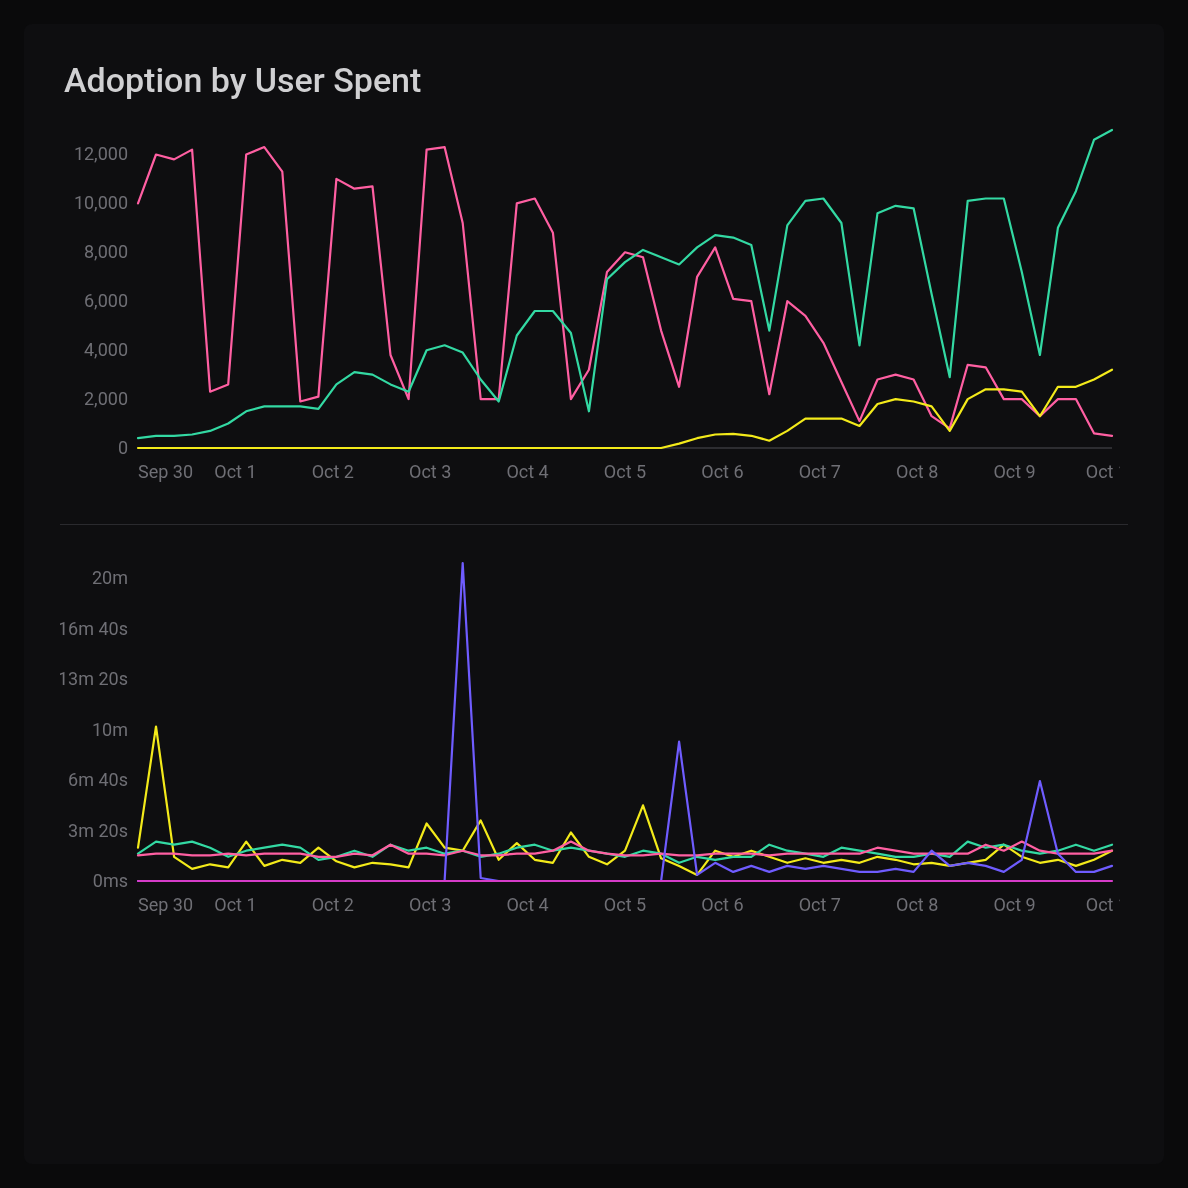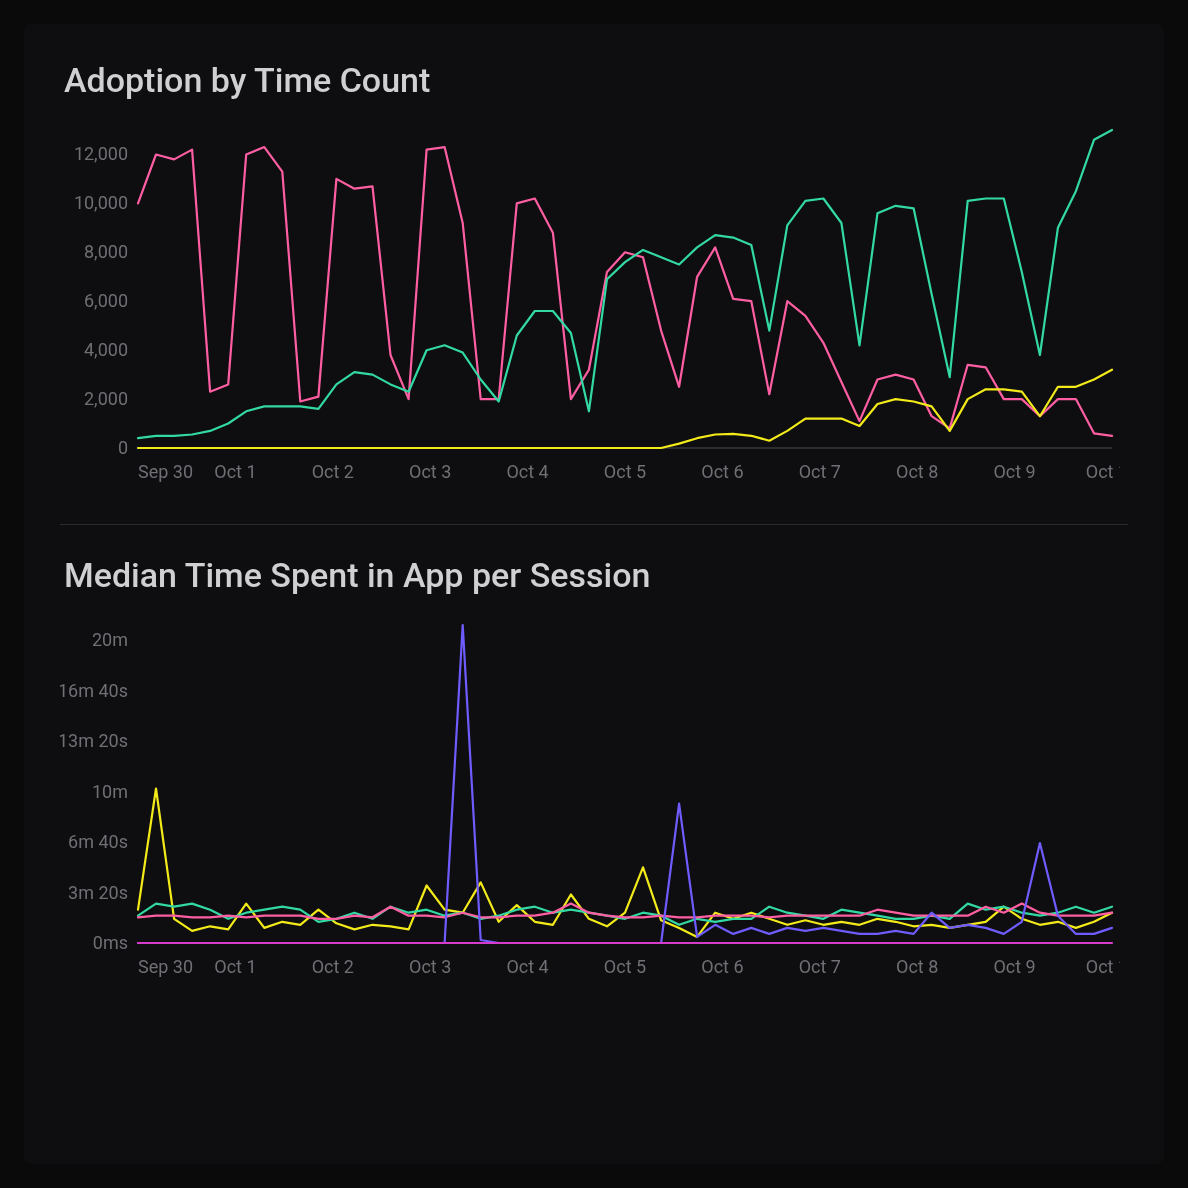--- a/index.html
+++ b/index.html
@@ -11,21 +11,21 @@
   .axis-label{fill:#6f6f75;font-size:18px;}
   .axis-line{stroke:#4d4d52;stroke-width:1;}
   .series{fill:none;stroke-width:2.2;stroke-linejoin:round;stroke-linecap:round;}
 </style>
 </head>
 <body>
 
 <div class="page">
   <div class="card">
 
-    <h2 class="title">Adoption by Time Count</h2>
+    <h2 class="title">Adoption by User Spent</h2>
     <div class="chart-box">
       <svg id="svg1" viewBox="0 0 1060 370" width="1060" height="370">
           <text x="68" y="332" text-anchor="end" class="axis-label">0</text>
           <text x="68" y="283.0769230769231" text-anchor="end" class="axis-label">2,000</text>
           <text x="68" y="234.15384615384613" text-anchor="end" class="axis-label">4,000</text>
           <text x="68" y="185.23076923076923" text-anchor="end" class="axis-label">6,000</text>
           <text x="68" y="136.3076923076923" text-anchor="end" class="axis-label">8,000</text>
           <text x="68" y="87.38461538461536" text-anchor="end" class="axis-label">10,000</text>
           <text x="68" y="38.46153846153845" text-anchor="end" class="axis-label">12,000</text>
           <line x1="78" x2="1052" y1="326" y2="326" class="axis-line"></line>
@@ -41,21 +41,20 @@
           <text x="954.6" y="356" text-anchor="middle" class="axis-label">Oct 9</text>
           <text x="1052" y="356" text-anchor="middle" class="axis-label">Oct 10</text>
           <path d="M78.0 81.4 L96.0 32.5 L114.1 37.4 L132.1 27.6 L150.1 269.7 L168.2 262.4 L186.2 32.5 L204.3 25.1 L222.3 49.6 L240.3 279.5 L258.4 274.6 L276.4 56.9 L294.4 66.7 L312.5 64.3 L330.5 233.0 L348.6 277.1 L366.6 27.6 L384.6 25.1 L402.7 101.0 L420.7 277.1 L438.7 277.1 L456.8 81.4 L474.8 76.5 L492.9 110.7 L510.9 277.1 L528.9 247.7 L547.0 149.9 L565.0 130.3 L583.0 135.2 L601.1 208.6 L619.1 264.8 L637.1 154.8 L655.2 125.4 L673.2 176.8 L691.3 179.2 L709.3 272.2 L727.3 179.2 L745.4 193.9 L763.4 220.8 L781.4 260.0 L799.5 299.1 L817.5 257.5 L835.6 252.6 L853.6 257.5 L871.6 294.2 L889.7 306.4 L907.7 242.8 L925.7 245.3 L943.8 277.1 L961.8 277.1 L979.9 294.2 L997.9 277.1 L1015.9 277.1 L1034.0 311.3 L1052.0 313.8 " class="series" stroke="#ff5fa2"></path>
           <path d="M78.0 316.2 L96.0 313.8 L114.1 313.8 L132.1 312.5 L150.1 308.9 L168.2 301.5 L186.2 289.3 L204.3 284.4 L222.3 284.4 L240.3 284.4 L258.4 286.9 L276.4 262.4 L294.4 250.2 L312.5 252.6 L330.5 262.4 L348.6 269.7 L366.6 228.2 L384.6 223.3 L402.7 230.6 L420.7 257.5 L438.7 279.5 L456.8 213.5 L474.8 189.0 L492.9 189.0 L510.9 211.0 L528.9 289.3 L547.0 157.2 L565.0 140.1 L583.0 127.9 L601.1 135.2 L619.1 142.5 L637.1 125.4 L655.2 113.2 L673.2 115.6 L691.3 123.0 L709.3 208.6 L727.3 103.4 L745.4 78.9 L763.4 76.5 L781.4 101.0 L799.5 223.3 L817.5 91.2 L835.6 83.8 L853.6 86.3 L871.6 171.9 L889.7 255.1 L907.7 78.9 L925.7 76.5 L943.8 76.5 L961.8 149.9 L979.9 233.0 L997.9 105.8 L1015.9 69.2 L1034.0 17.8 L1052.0 8.0 " class="series" stroke="#33d9a3"></path>
           <path d="M78.0 326.0 L96.0 326.0 L114.1 326.0 L132.1 326.0 L150.1 326.0 L168.2 326.0 L186.2 326.0 L204.3 326.0 L222.3 326.0 L240.3 326.0 L258.4 326.0 L276.4 326.0 L294.4 326.0 L312.5 326.0 L330.5 326.0 L348.6 326.0 L366.6 326.0 L384.6 326.0 L402.7 326.0 L420.7 326.0 L438.7 326.0 L456.8 326.0 L474.8 326.0 L492.9 326.0 L510.9 326.0 L528.9 326.0 L547.0 326.0 L565.0 326.0 L583.0 326.0 L601.1 326.0 L619.1 321.6 L637.1 316.2 L655.2 312.5 L673.2 311.8 L691.3 313.8 L709.3 318.7 L727.3 308.9 L745.4 296.6 L763.4 296.6 L781.4 296.6 L799.5 304.0 L817.5 282.0 L835.6 277.1 L853.6 279.5 L871.6 284.4 L889.7 308.9 L907.7 277.1 L925.7 267.3 L943.8 267.3 L961.8 269.7 L979.9 294.2 L997.9 264.8 L1015.9 264.8 L1034.0 257.5 L1052.0 247.7 " class="series" stroke="#f3ea1a"></path>
         </svg>
     </div>
 
     <div class="divider"></div>
 
-    <h2 class="title">Median Time Spent in App per Session</h2>
     <div class="chart-box">
       <svg id="svg2" viewBox="0 0 1060 370" width="1060" height="370">
           <text x="68" y="332" text-anchor="end" class="axis-label">0ms</text>
           <text x="68" y="281.52885714285713" text-anchor="end" class="axis-label">3m 20s</text>
           <text x="68" y="231.04257142857142" text-anchor="end" class="axis-label">6m 40s</text>
           <text x="68" y="180.57142857142858" text-anchor="end" class="axis-label">10m</text>
           <text x="68" y="130.10028571428572" text-anchor="end" class="axis-label">13m 20s</text>
           <text x="68" y="79.61399999999998" text-anchor="end" class="axis-label">16m 40s</text>
           <text x="68" y="29.142857142857167" text-anchor="end" class="axis-label">20m</text>
           <line x1="78" x2="1052" y1="326" y2="326" class="axis-line"></line>

